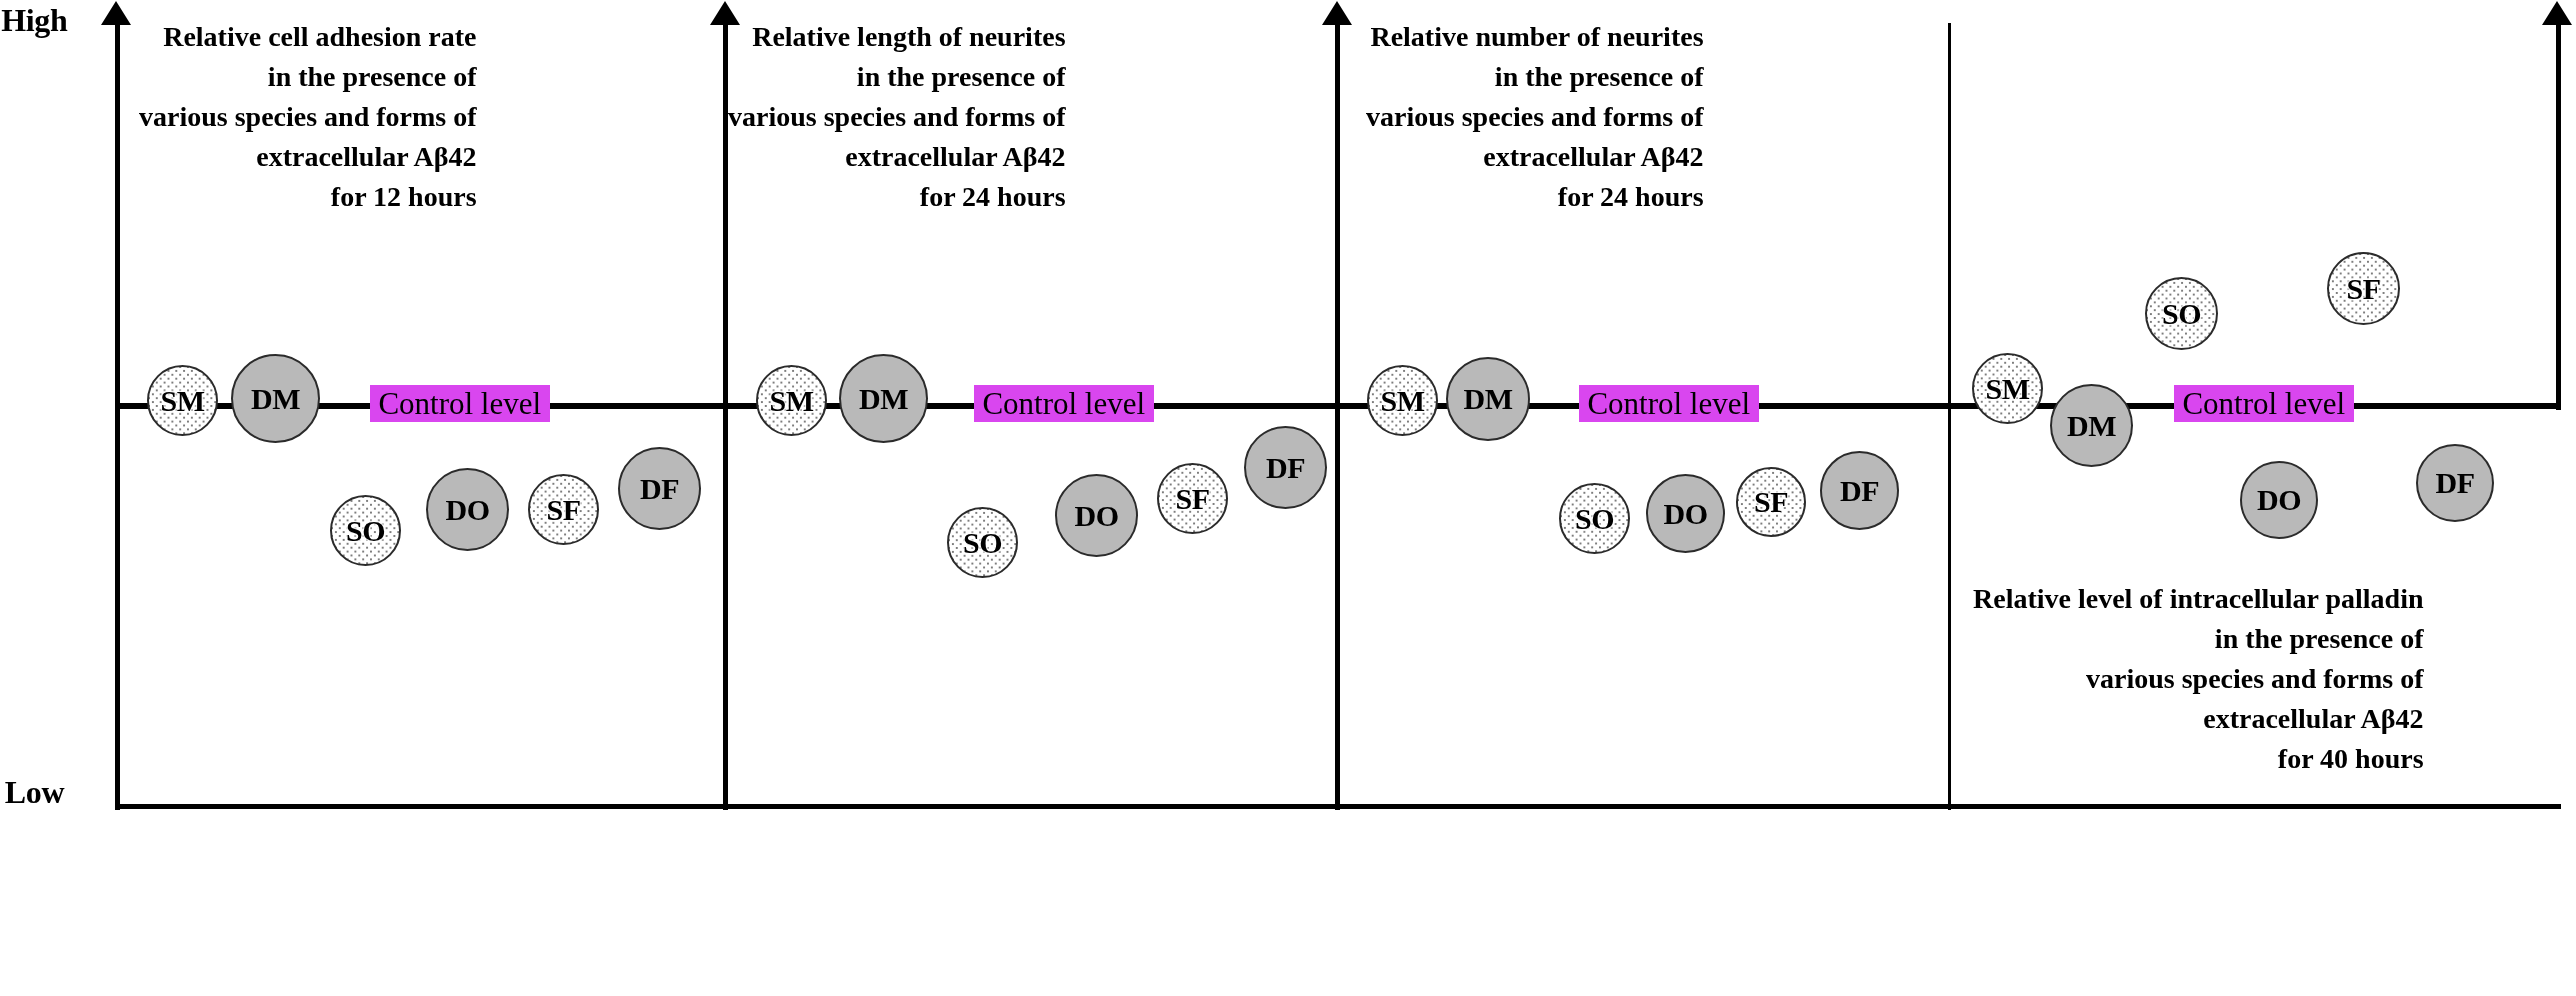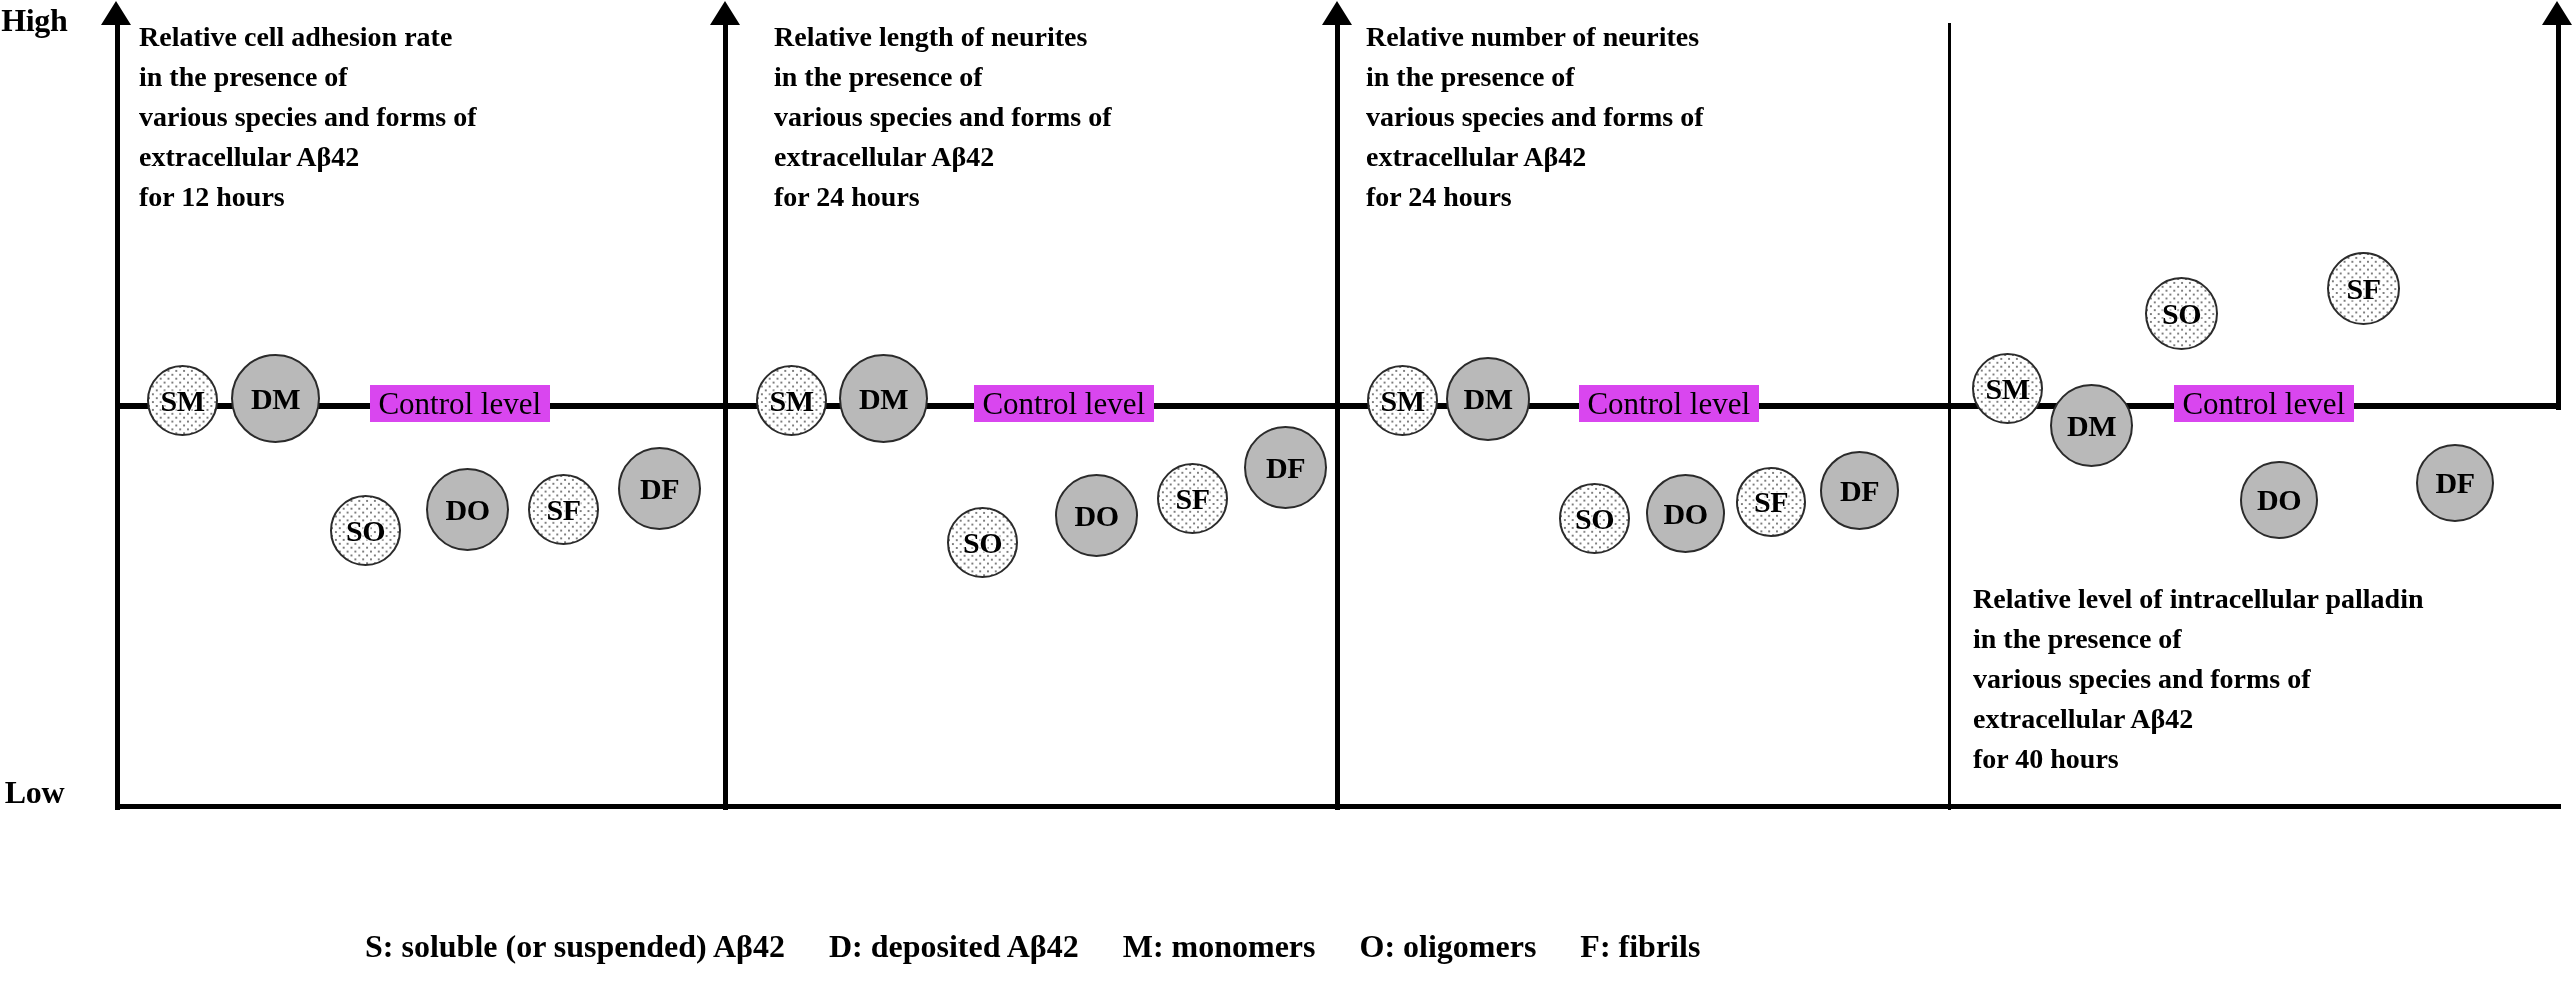--- a/index.html
+++ b/index.html
@@ -6,20 +6,21 @@
   body{
     font-family:"Liberation Serif","DejaVu Serif",serif;
     color:#000000;
   }
   #figure{
     position:relative;
     width:2576px;
     height:997px;
     background:#ffffff;
     overflow:hidden;
+    text-align:right;
   }
   
   .vaxis{position:absolute;width:5.4px;background:#000;}
   .arrowhead{
     position:absolute;width:0;height:0;
     border-left:15.6px solid transparent;
     border-right:15.6px solid transparent;
     border-bottom:24px solid #000;
   }
   .baseline{position:absolute;height:5.4px;background:#000;}
@@ -134,21 +135,21 @@
   <div class="ctrl-text" style="left:974px;top:385px;">Control level</div>
   <div class="ctrl-text" style="left:1579px;top:385px;">Control level</div>
   <div class="ctrl-text" style="left:2174px;top:385px;">Control level</div>
 
   <div class="panel-caption" style="left:139px;top:17px;">Relative cell adhesion rate
 in the presence of
 various species and forms of
 extracellular Aβ42
 for 12 hours</div>
 
-  <div class="panel-caption" style="left:774px;top:17px;">Relative length of neurites
+  <div class="panel-caption" style="left:728px;top:17px;">Relative length of neurites
 in the presence of
 various species and forms of
 extracellular Aβ42
 for 24 hours</div>
 
   <div class="panel-caption" style="left:1360px;top:17px;margin-left:6px;">Relative number of neurites
 in the presence of
 various species and forms of
 extracellular Aβ42
 for 24 hours</div>
@@ -229,22 +230,15 @@
     <span class="mlabel">DO</span>
   </div>
   <div class="marker soluble" style="left:2327px;top:252px;width:73px;height:73px;">
     <span class="mlabel">SF</span>
   </div>
   <div class="marker deposited" style="left:2416px;top:444px;width:78px;height:78px;">
     <span class="mlabel">DF</span>
   </div>
 
 
-  <div class="legend-row" style="left:365px;top:928px;">
-    <span class="legend-item">S: soluble (or suspended) Aβ42</span>
-    <span class="legend-item">D: deposited Aβ42</span>
-    <span class="legend-item">M: monomers</span>
-    <span class="legend-item">O: oligomers</span>
-    <span class="legend-item">F: fibrils</span>
-  </div>
 
 </div>
 
 
 </body></html>

